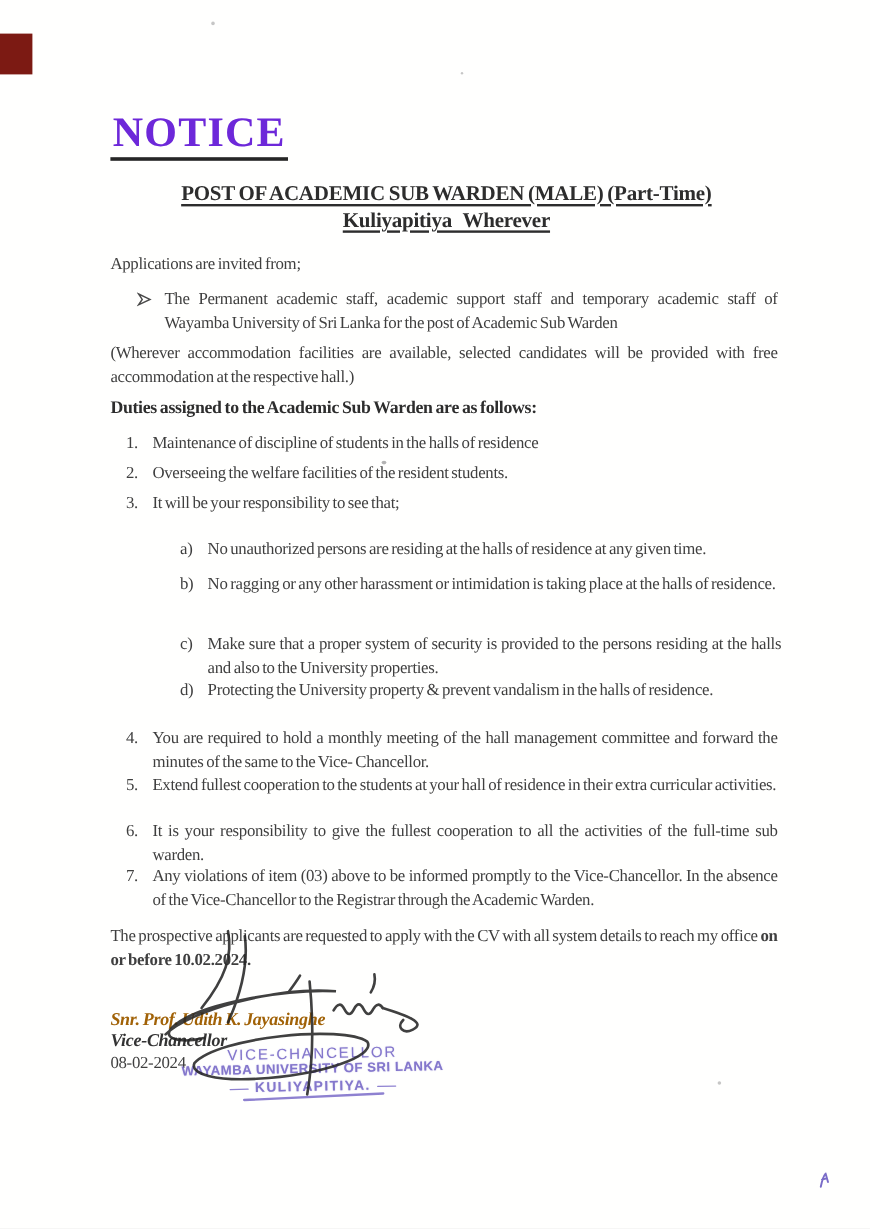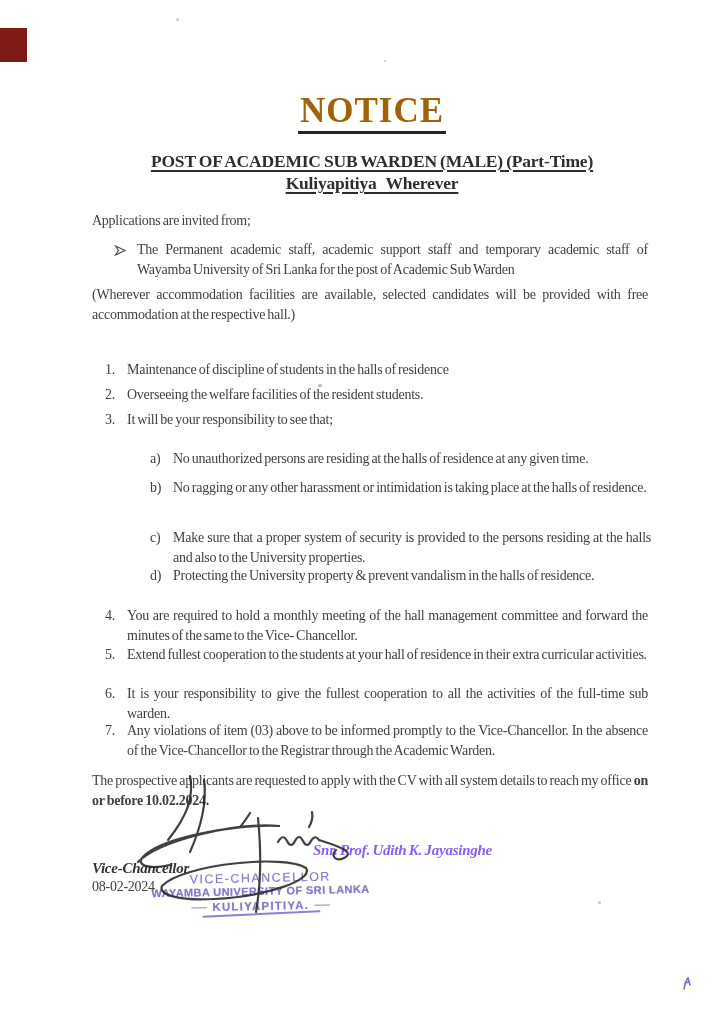--- a/index.html
+++ b/index.html
@@ -7,22 +7,22 @@
     position:relative; width:725px; height:1024px; margin:0 auto;
     background:#fffffe; overflow:hidden;
     font-family:"Liberation Serif","DejaVu Serif",serif;
     font-size:14px; line-height:19.5px; letter-spacing:-0.25px; word-spacing:-1px;
     color:#3f3f3f;
   }
   .abs { position:absolute; }
   .b { font-weight:bold; }
 
   .title {
-    left:92px; top:92px; width:560px; text-align:center;
-    font-size:35px; line-height:38px; font-weight:bold; color:#a16207;
+    left:92px; top:92px; width:560px; 
+    font-size:35px; line-height:38px; font-weight:bold; color:#6d28d9;
     letter-spacing:1px;
   }
   .title span { border-bottom:3px solid #262626; padding:0 2px 1px 2px; }
 
   .h1 {
     left:92px; top:150px; width:560px; text-align:center;
     font-size:17.5px; line-height:22px; font-weight:bold; color:#2d2d2d; letter-spacing:-0.2px;
   }
   .h1 span { text-decoration:underline; text-decoration-thickness:1.6px; text-underline-offset:2.5px; }
   .h2 { top:172px; }
@@ -40,21 +40,21 @@
 
   .row { position:absolute; display:flex; }
   .row .n { flex:0 0 22px; }
   .row .t { flex:1; text-align:justify; }
   .num-row { left:105px; width:543px; }
   .sub-row { left:150px; width:501px; }
   .sub-row .n { flex:0 0 23px; }
 
   .closing { left:92px; top:771px; width:556px; text-align:justify; }
 
-  .sig-name  { left:92px; top:841px; width:400px; font-size:15px; font-weight:bold; font-style:italic; color:#8b5cf6;text-align:right; }
+  .sig-name  { left:92px; top:841px; width:400px; font-size:15px; font-weight:bold; font-style:italic; color:#a16207; }
   .sig-title { left:92px; top:859px; width:300px; font-size:15px; font-weight:bold; font-style:italic; color:#333; }
   .sig-date  { left:92px; top:877px; width:200px; font-size:14px; color:#3f3f3f; }
 
   .stamp {
     left:148px; top:872px; width:225px; text-align:center;
     font-family:"Liberation Sans","DejaVu Sans",sans-serif;
     transform:rotate(-1.2deg); opacity:0.92; letter-spacing:0;
     word-spacing:0;
   }
   .stamp .l1 { font-size:12.5px; line-height:13px; letter-spacing:1.5px; text-shadow:0 0 1px rgba(122,108,200,0.45); }
@@ -92,20 +92,21 @@
     <span class="arrow">
       <svg width="13" height="13" viewBox="0 0 13 13">
           <path d="M1.5 2 L11 6.5 L1.5 11 L4.5 6.5 Z" fill="none" stroke="#4a4a4a" stroke-width="1.2"></path>
         </svg>
     </span>
     <span class="t">The Permanent academic staff, academic support staff and temporary academic staff of Wayamba University of Sri Lanka for the post of Academic Sub Warden</span>
   </div>
 
   <div class="abs note">(Wherever accommodation facilities are available, selected candidates will be provided with free accommodation at the respective hall.)</div>
 
+  <div class="abs dh">Duties assigned to the Academic Sub Warden are as follows:</div>
 
   <div class="row num-row" style="top:360px;">
     <span class="n">1.</span>
     <span class="t">Maintenance of discipline of students in the halls of residence</span>
   </div>
   <div class="row num-row" style="top:385px;">
     <span class="n">2.</span>
     <span class="t">Overseeing the welfare facilities of the resident students.</span>
   </div>
   <div class="row num-row" style="top:410px;">

